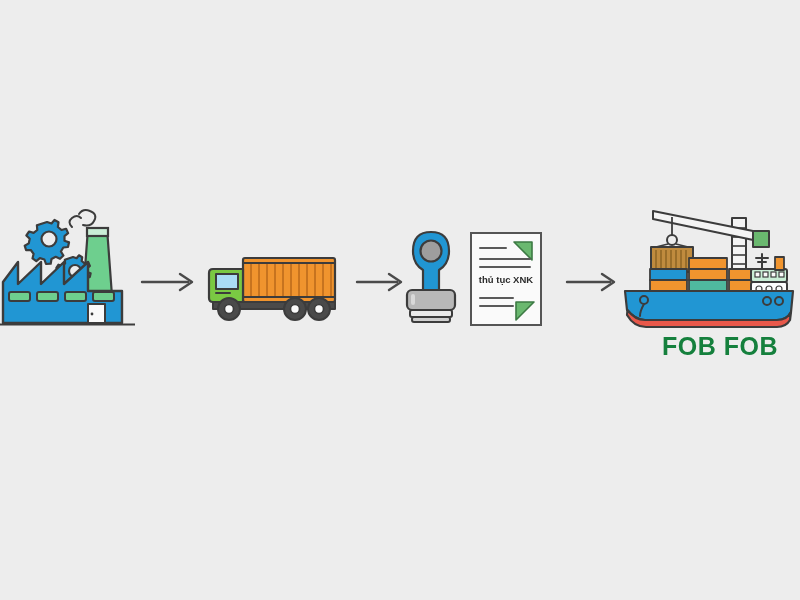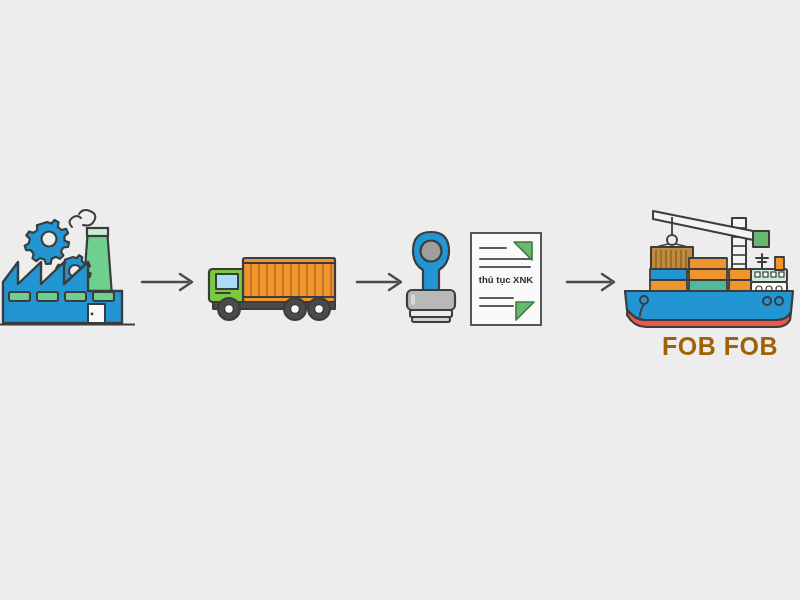--- a/index.html
+++ b/index.html
@@ -30,21 +30,21 @@
   #fob-label {
     position: absolute;
     left: 650px;
     top: 332px;
     width: 140px;
     text-align: center;
     font-family: "Liberation Sans", sans-serif;
     font-weight: bold;
     font-size: 25px;
     letter-spacing: 0.5px;
-    color: #a16207;
+    color: #15803d;
   }
   .doc-text {
     font-family: "Liberation Sans", sans-serif;
     font-size: 9.5px;
     font-weight: bold;
     fill: #2b2b2b;
   }
 </style>
 </head>
 <body>

